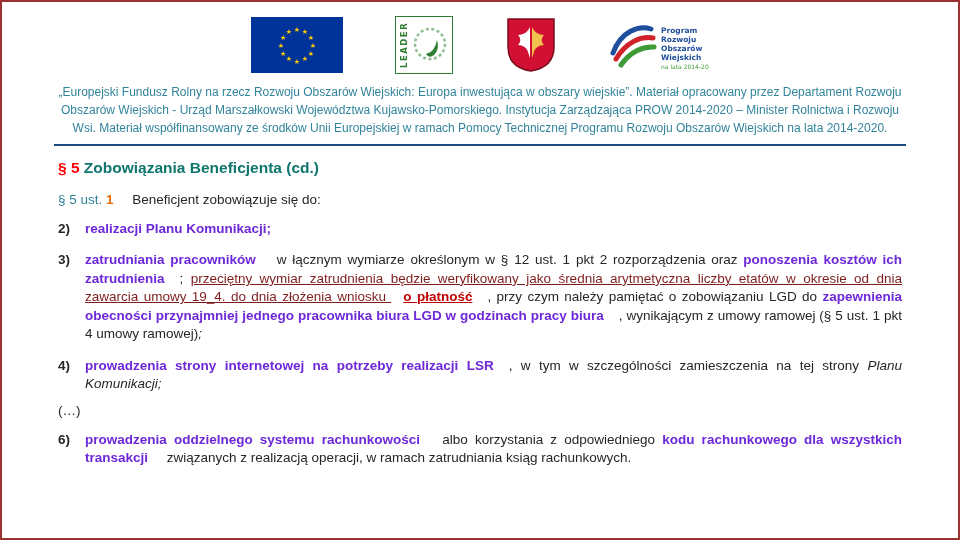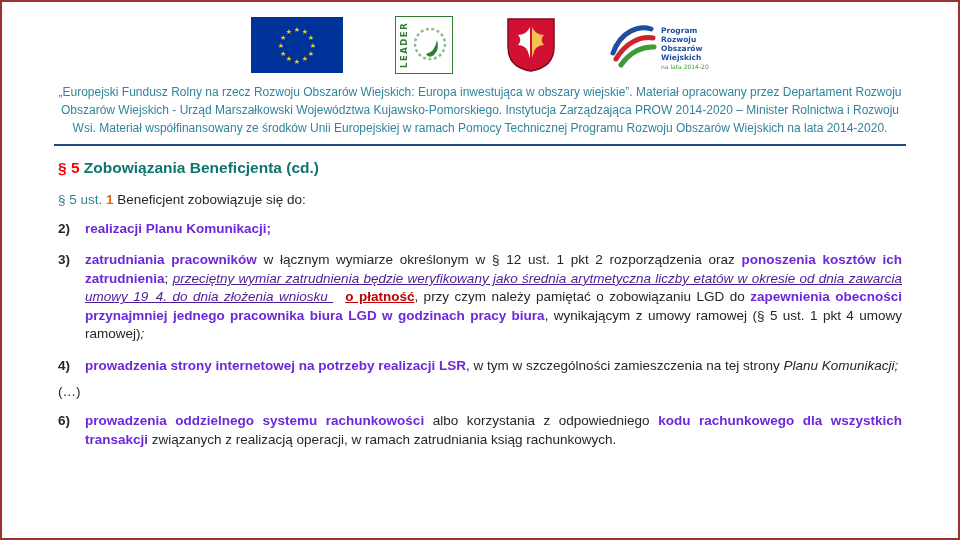--- a/index.html
+++ b/index.html
@@ -29,22 +29,22 @@
   .item { display: flex; margin-top: 13px; font-size: 13.5px; line-height: 1.37; }
   .num  { flex: 0 0 27px; font-weight: 700; color: #262626; }
   .body { flex: 1; text-align: justify; }
   .ellipsis { margin: 9px 0 0; font-size: 13.5px; color: #262626; }
   
   .sg-red        { color: #6d28d9; font-weight: 700; }
   .sg-bright-red { color: #FF0000; font-weight: 700; }
   .sg-maroon     { color: #0f766e; font-weight: 700; }
   .sg-teal       { color: #31849B; font-weight: 400; }
   .sg-orange     { color: #E36C0A; font-weight: 700; }
-  .sg-black      { color: #262626; }
-  .sg-black-u    { color: #4c1d95; text-decoration: underline; font-style: italic; }
+  .sg-black      { color: #262626; margin-left: 15px; }
+  .sg-black-u    { color: #7f1d1d; text-decoration: underline; }
   .sg-red-u      { color: #C00000; font-weight: 700; text-decoration: underline; margin-left: 12px; }
   .sg-italic     { color: #262626; font-style: italic; }
   svg text { font-family: "DejaVu Sans", sans-serif; }
 </style>
 </head>
 <body>
 
 <div class="slide">
 
   <div class="logos">

